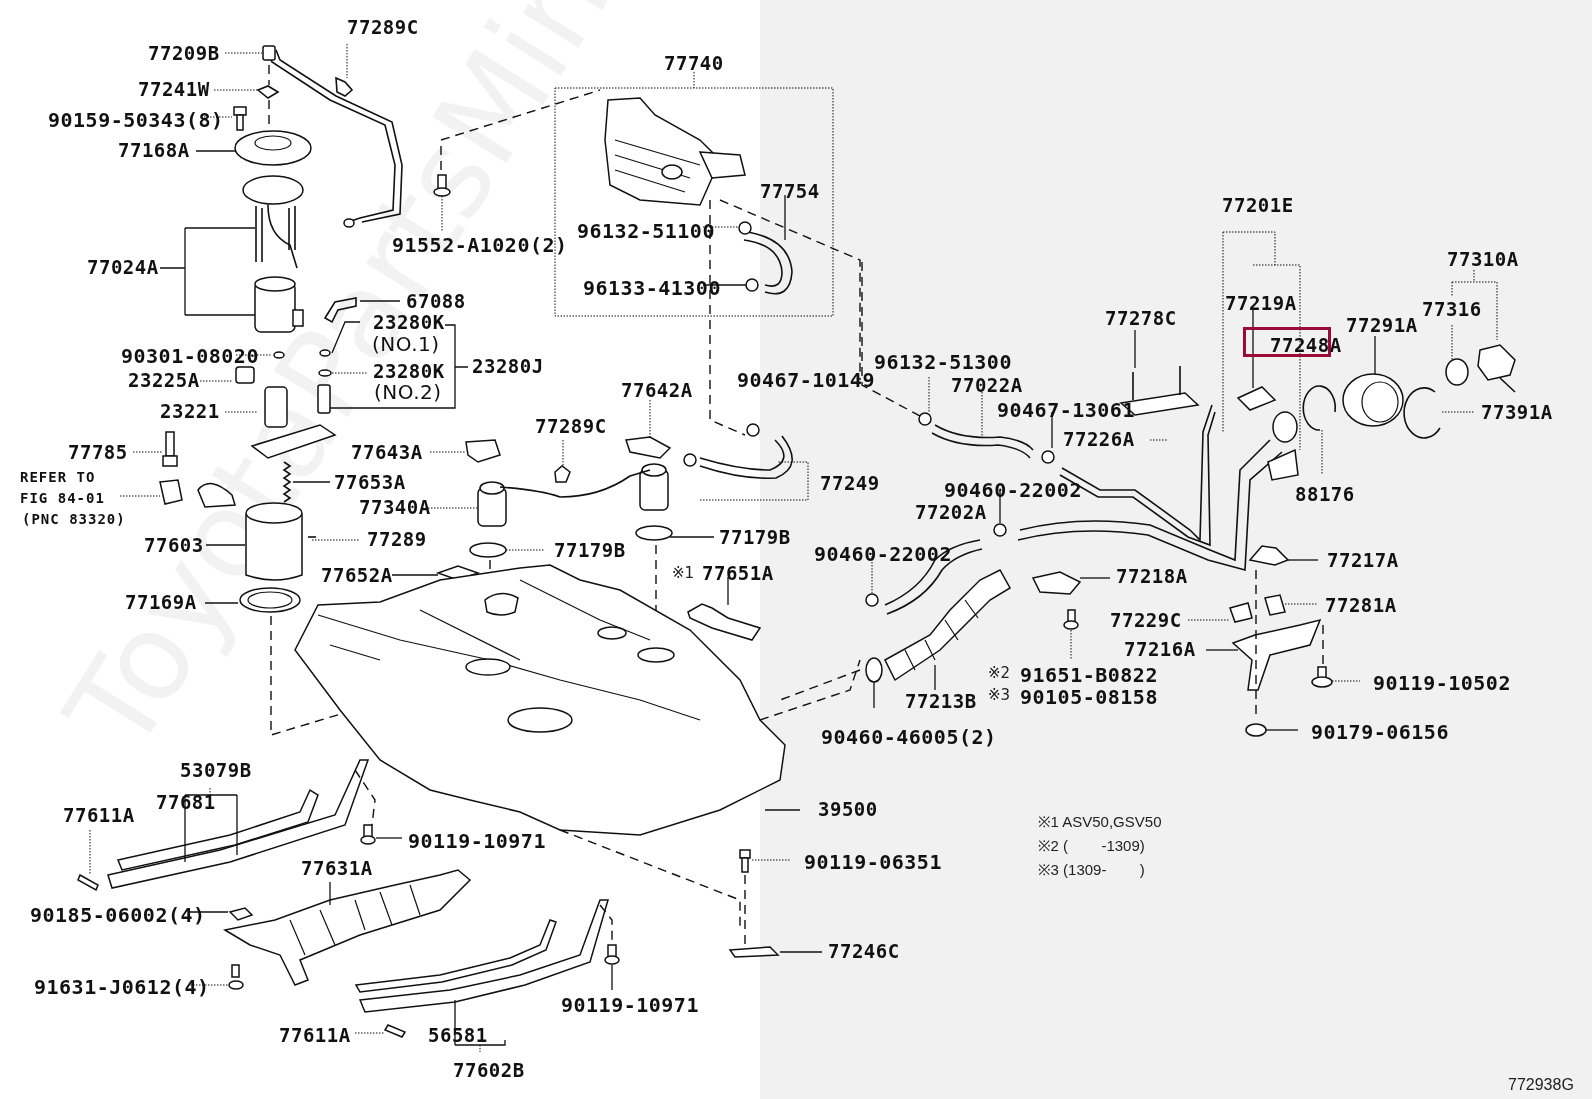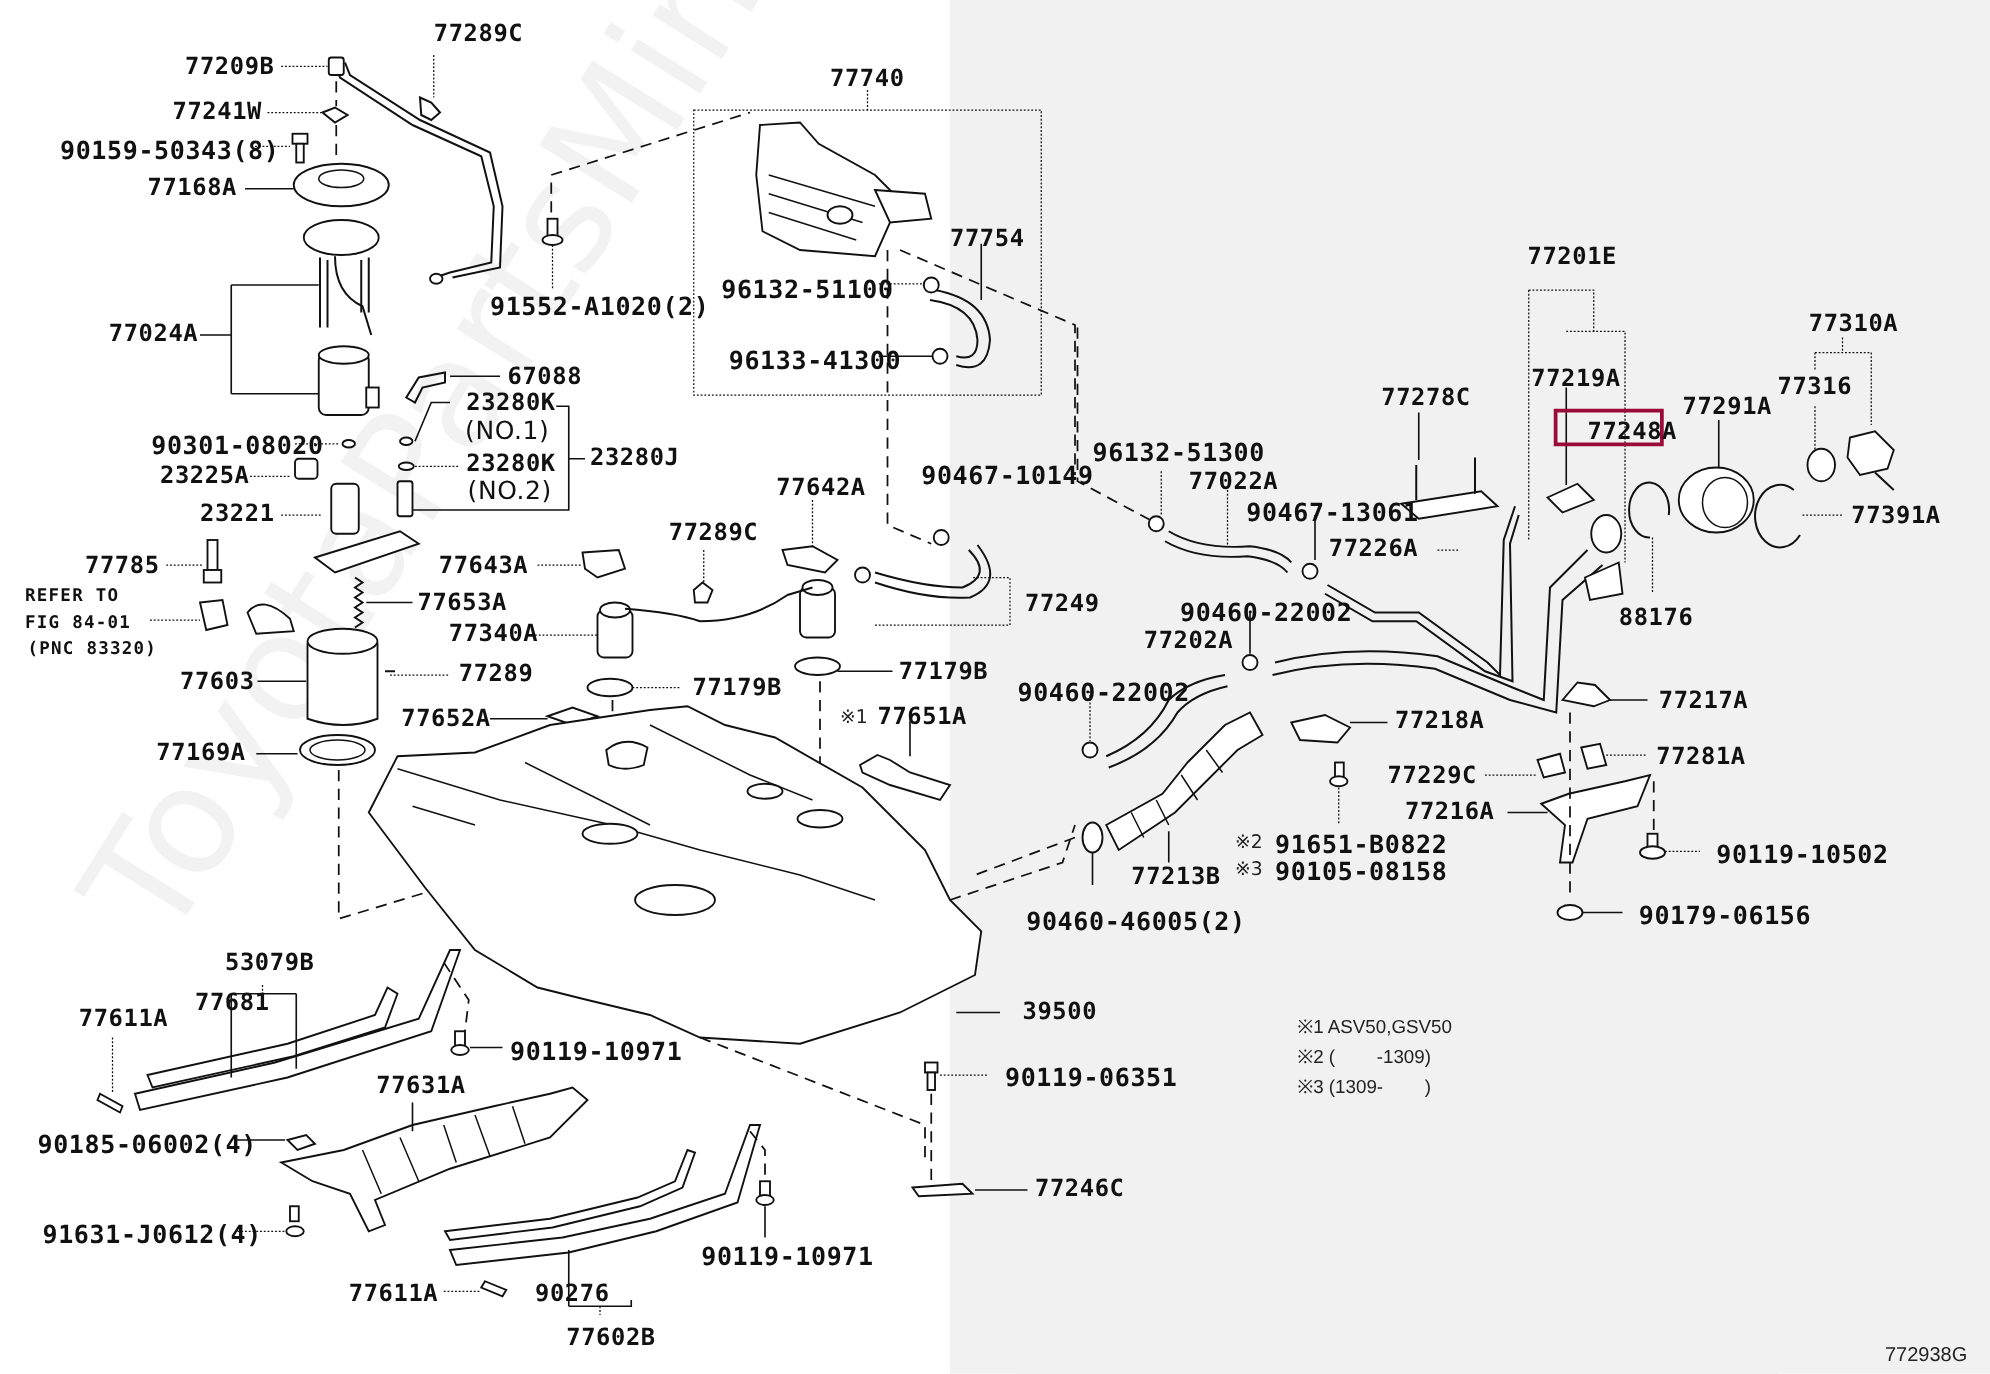--- a/index.html
+++ b/index.html
@@ -457,21 +457,21 @@
 <span class="lbl sm" style="left:1311px;top:722px">90179-06156</span>
 
 <span class="lbl" style="left:180px;top:761px">53079B</span>
 <span class="lbl" style="left:156px;top:793px">77681</span>
 <span class="lbl" style="left:63px;top:806px">77611A</span>
 <span class="lbl sm" style="left:408px;top:831px">90119-10971</span>
 <span class="lbl" style="left:301px;top:859px">77631A</span>
 <span class="lbl sm" style="left:30px;top:905px">90185-06002(4)</span>
 <span class="lbl sm" style="left:34px;top:977px">91631-J0612(4)</span>
 <span class="lbl" style="left:279px;top:1026px">77611A</span>
-<span class="lbl" style="left:428px;top:1026px">90276</span>
+<span class="lbl" style="left:428px;top:1026px">56581</span>
 <span class="lbl" style="left:453px;top:1061px">77602B</span>
 <span class="lbl sm" style="left:561px;top:995px">90119-10971</span>
 <span class="lbl" style="left:818px;top:800px">39500</span>
 <span class="lbl sm" style="left:804px;top:852px">90119-06351</span>
 <span class="lbl" style="left:828px;top:942px">77246C</span>
 
 <div class="note" style="left:1038px;top:814px">
   <span>※1</span>
   <span>ASV50,GSV50</span>
 </div>

